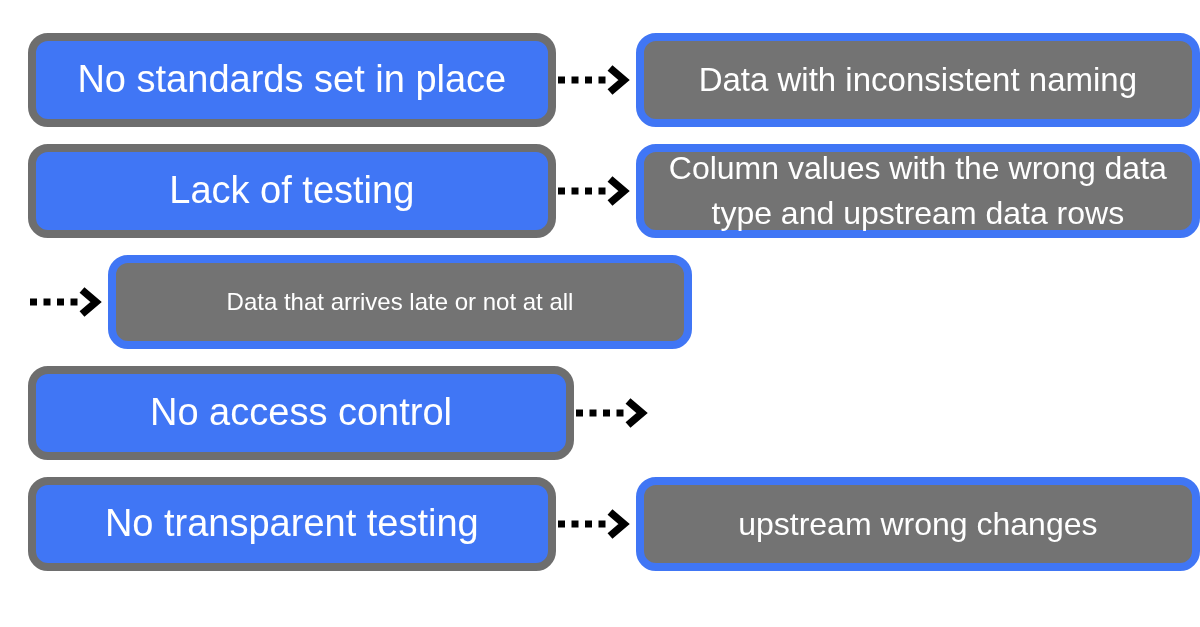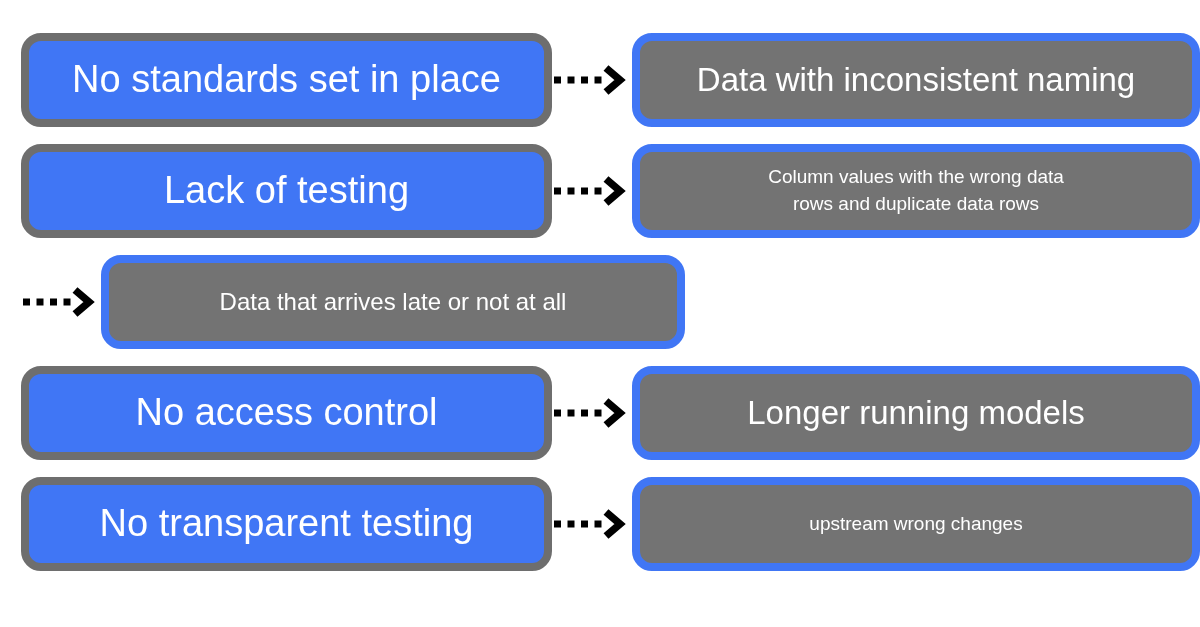--- a/index.html
+++ b/index.html
@@ -10,21 +10,21 @@
   :root{
     --blue:#4076F5;
     --gray-fill:#737373;
     --gray-border:#6e6e6e;
     --text:#ffffff;
     --arrow:#000000;
   }
   .canvas{
     box-sizing:border-box;
     width:1200px;height:627px;
-    padding:33px 0 0 21px;
+    padding:33px 0 0 28px;
     display:flex;flex-direction:column;gap:17px;
     background:#ffffff;
   }
   .row{display:flex;height:94px;flex:0 0 94px;}
   .box{
     box-sizing:border-box;
     display:flex;flex-direction:column;justify-content:center;align-items:center;
     border-radius:20px;
     color:var(--text);
     text-align:center;
@@ -35,21 +35,21 @@
     border:8px solid var(--gray-border);
     font-size:38px;
   }
   .effect{
     width:584px;
     background:var(--gray-fill);
     border:8px solid var(--blue);
   }
   .fs-lg{font-size:33px;}
   .fs-md{font-size:24px;}
-  .fs-sm{font-size:19px;}
+  .fs-sm{font-size:32px;}
   .line{display:block;white-space:nowrap;line-height:1.4;}
   .arrowwrap{
     width:80px;flex:0 0 80px;
     display:flex;align-items:center;justify-content:center;
   }
   .arrowwrap svg .dash{stroke:var(--arrow);}
   .arrowwrap svg .head{stroke:var(--arrow);}
 </style>
 </head>
 <body>
@@ -77,21 +77,21 @@
       <span class="line">Lack of testing</span>
     </div>
     <div class="arrowwrap">
       <svg width="80" height="30" viewBox="0 0 80 30">
         <line class="dash" x1="2" y1="15" x2="54" y2="15" stroke-width="7" stroke-dasharray="7 6.5"></line>
         <polyline class="head" points="54,3 68,15 54,27" fill="none" stroke-width="7.5" stroke-linejoin="miter"></polyline>
       </svg>
     </div>
     <div class="box effect fs-sm">
       <span class="line">Column values with the wrong data</span>
-      <span class="line">rows and duplicate data rows</span>
+      <span class="line">type and upstream data rows</span>
     </div>
   </div>
 
   <div class="row">
     <div class="arrowwrap">
       <svg width="80" height="30" viewBox="0 0 80 30">
         <line class="dash" x1="2" y1="15" x2="54" y2="15" stroke-width="7" stroke-dasharray="7 6.5"></line>
         <polyline class="head" points="54,3 68,15 54,27" fill="none" stroke-width="7.5" stroke-linejoin="miter"></polyline>
       </svg>
     </div>
@@ -104,24 +104,20 @@
   <div class="row">
     <div class="box cause">
       <span class="line">No access control</span>
     </div>
     <div class="arrowwrap">
       <svg width="80" height="30" viewBox="0 0 80 30">
         <line class="dash" x1="2" y1="15" x2="54" y2="15" stroke-width="7" stroke-dasharray="7 6.5"></line>
         <polyline class="head" points="54,3 68,15 54,27" fill="none" stroke-width="7.5" stroke-linejoin="miter"></polyline>
       </svg>
     </div>
-    <div class="box effect fs-lg">
-      <span class="line">Longer running models</span>
-      <span class="line"></span>
-    </div>
   </div>
 
   <div class="row">
     <div class="box cause">
       <span class="line">No transparent testing</span>
     </div>
     <div class="arrowwrap">
       <svg width="80" height="30" viewBox="0 0 80 30">
         <line class="dash" x1="2" y1="15" x2="54" y2="15" stroke-width="7" stroke-dasharray="7 6.5"></line>
         <polyline class="head" points="54,3 68,15 54,27" fill="none" stroke-width="7.5" stroke-linejoin="miter"></polyline>

